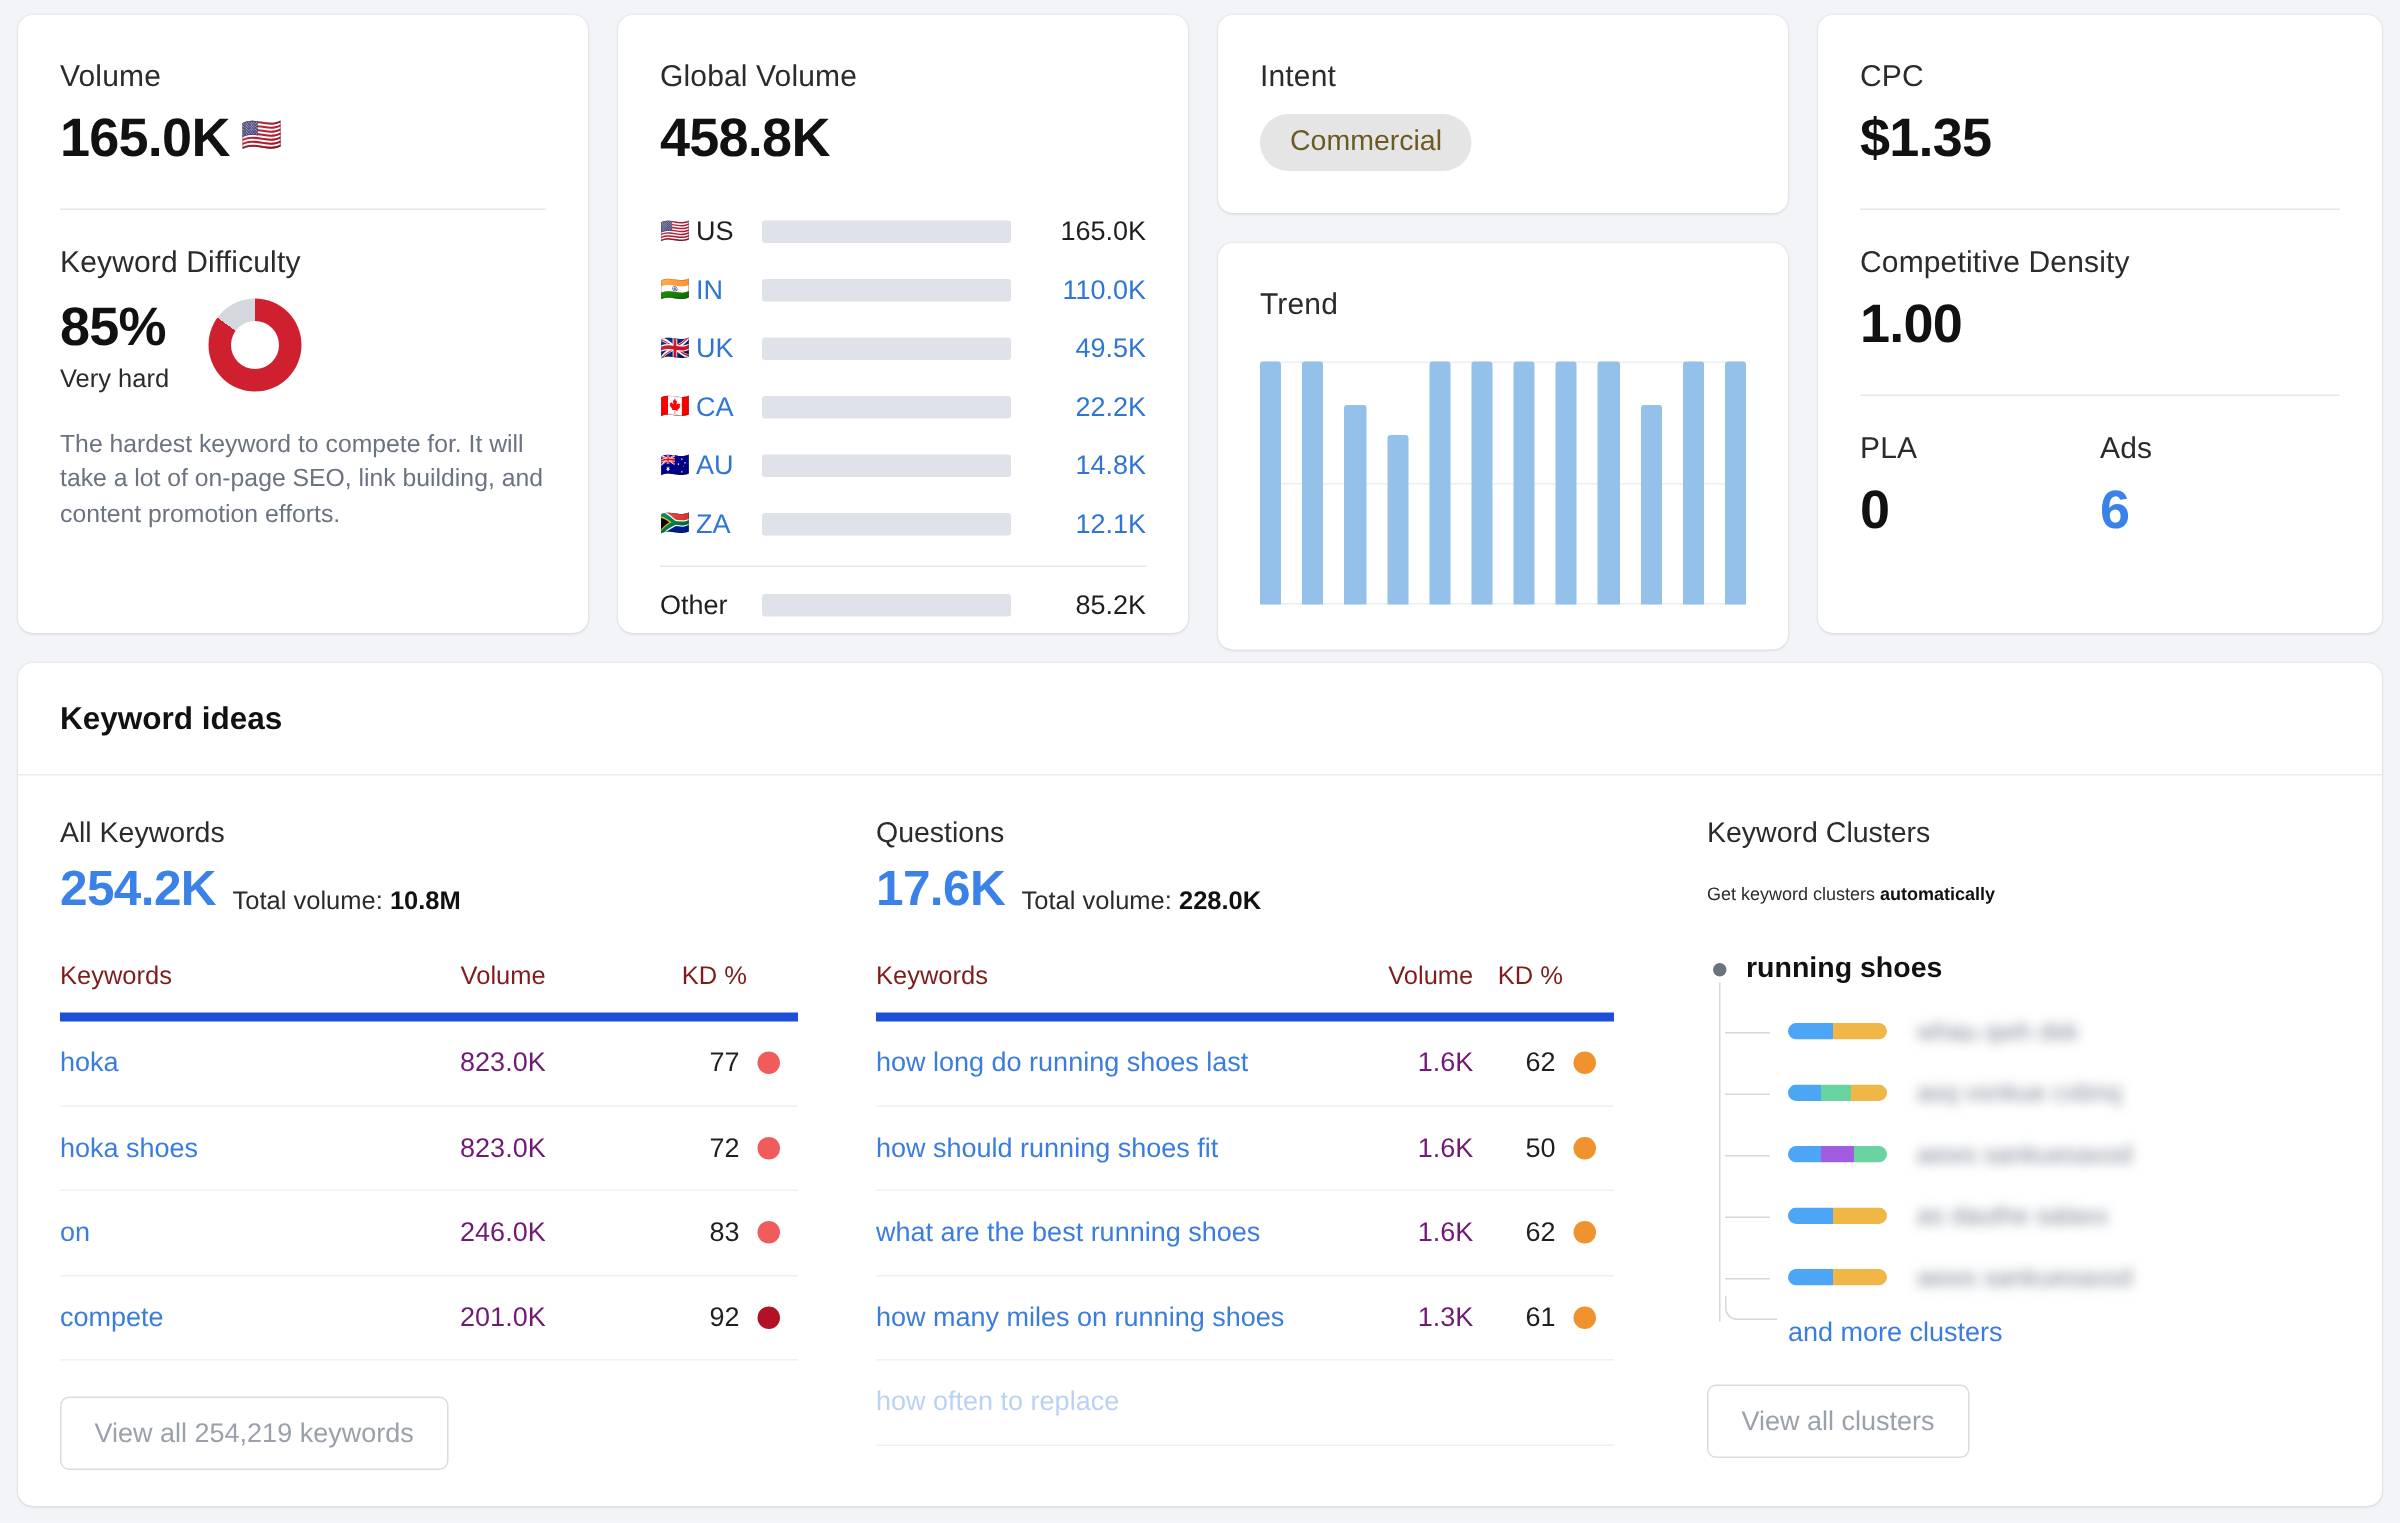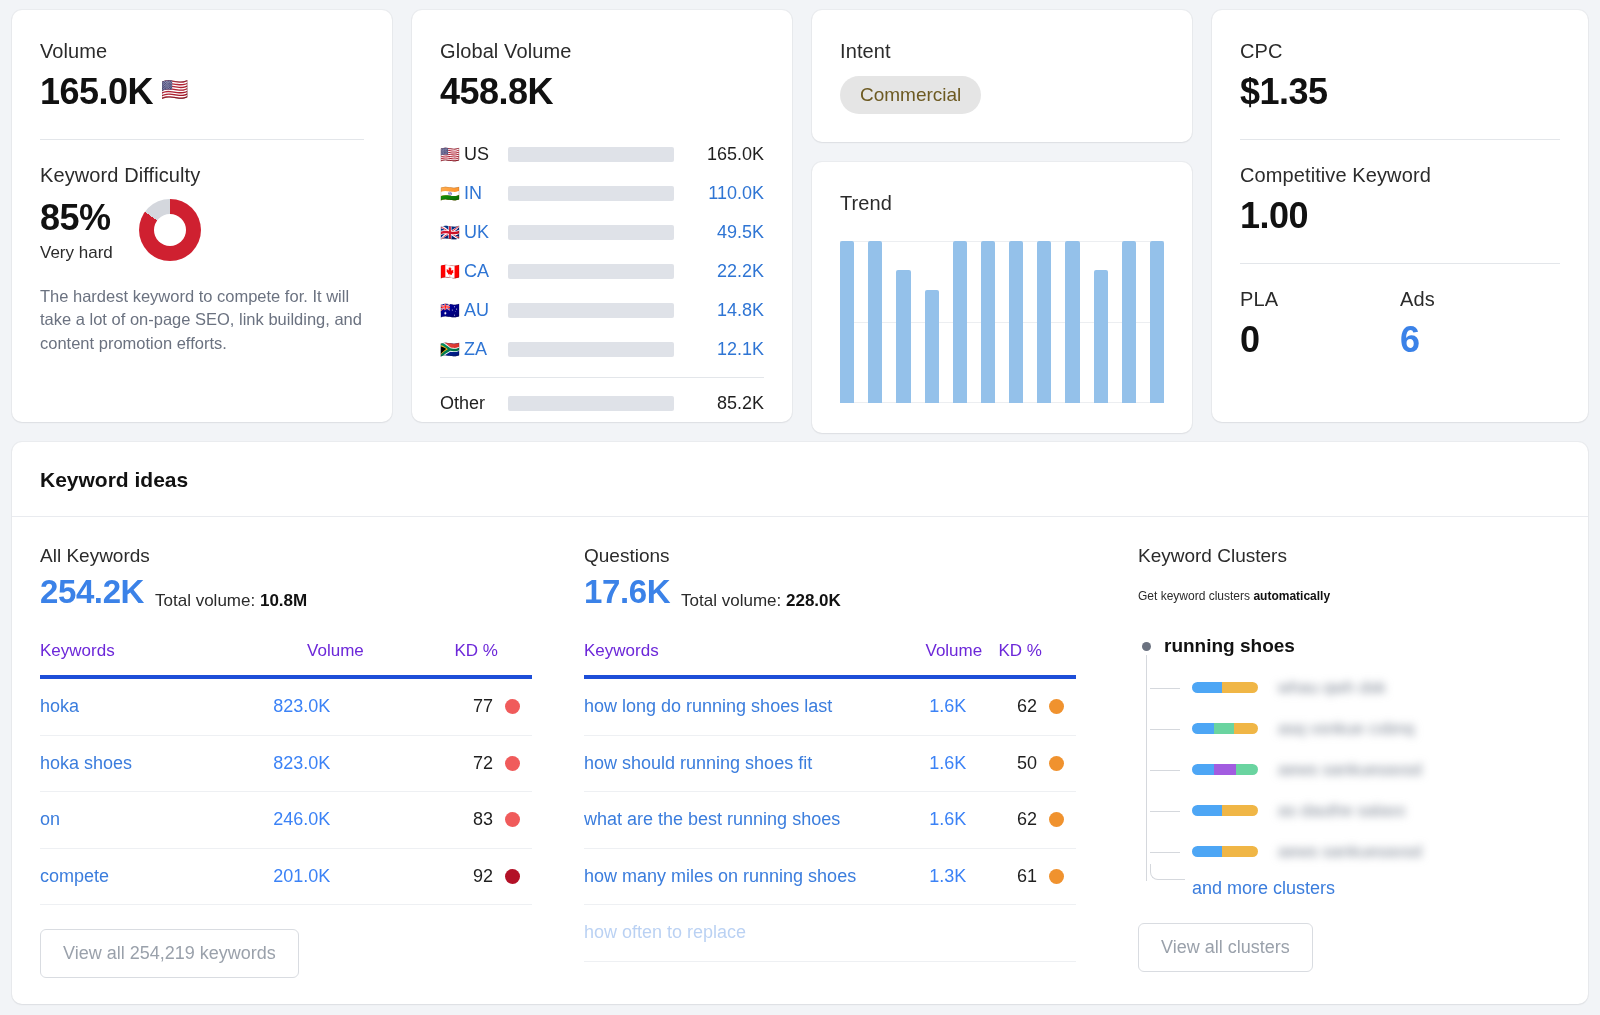--- a/index.html
+++ b/index.html
@@ -89,27 +89,27 @@
   .col-q   { width: 492px; margin-left: 52px; }
   .col-cl  { flex: 1; margin-left: 62px; }
 
   .col-title { font-size: 19px; color: #2b2b2b; }
   .col-stat { display: flex; align-items: flex-end; gap: 11px; margin-top: 6px; }
   .col-big { font-size: 33px; font-weight: 700; color: #3b82e8; letter-spacing: -.4px; }
   .col-total { font-size: 17px; color: #2b2b2b; }
   .col-total b { font-weight: 700; color: #111; }
 
   table { width: 100%; border-collapse: collapse; margin-top: 30px; }
-  th { font-weight: 400; font-size: 17px; color: #6d28d9; padding-bottom: 14px; border-bottom: 4px solid #1d4ed8; margin-top: 27px; }
+  th { font-weight: 400; font-size: 17px; color: #7f1d1d; padding-bottom: 14px; border-bottom: 6px solid #1d4ed8; margin-top: 27px; }
   th.kw { text-align: left; }
   th.vol, th.kd { text-align: right; }
   th.kd { padding-right: 34px; }
   td { padding: 15px 0; border-bottom: 1px solid #eef0f3; font-size: 18px; }
   td.kw a { color: #3b7ddd; text-decoration: none; display: block; line-height: 1.42; }
-  td.vol { text-align: center; color: #3b82f6; white-space: nowrap; }
+  td.vol { text-align: right; color: #701a75; white-space: nowrap; }
   td.kd { text-align: right; color: #1f1f1f; white-space: nowrap; padding-right: 12px; }
   .dot { display: inline-block; width: 15px; height: 15px; border-radius: 50%; margin-left: 12px; vertical-align: -2px; }
 
   .ghost-btn {
     display: inline-block; margin-top: 24px;
     padding: 13px 22px; border: 1px solid #d9dce1; border-radius: 6px;
     background: #fff; color: #9aa1ab; font-size: 18px; cursor: pointer;
     font-family: inherit;
   }
 
@@ -242,21 +242,21 @@
               <div class="trend-bar" style="height: 100%; background: rgb(148, 193, 234);"></div>
             </div>
         </div>
       </div>
     </div>
 
     <div class="card card-cpc">
       <div class="metric-label">CPC</div>
       <div class="metric-value">$1.35</div>
       <div class="hr"></div>
-      <div class="metric-label">Competitive Keyword</div>
+      <div class="metric-label">Competitive Density</div>
       <div class="metric-value">1.00</div>
       <div class="hr"></div>
       <div class="cpc-grid">
         <div>
           <div class="metric-label">PLA</div>
           <div class="metric-value">0</div>
         </div>
         <div>
           <div class="metric-label">Ads</div>
           <div class="metric-value" id="ads-value" style="color: rgb(59, 130, 232);">6</div>

